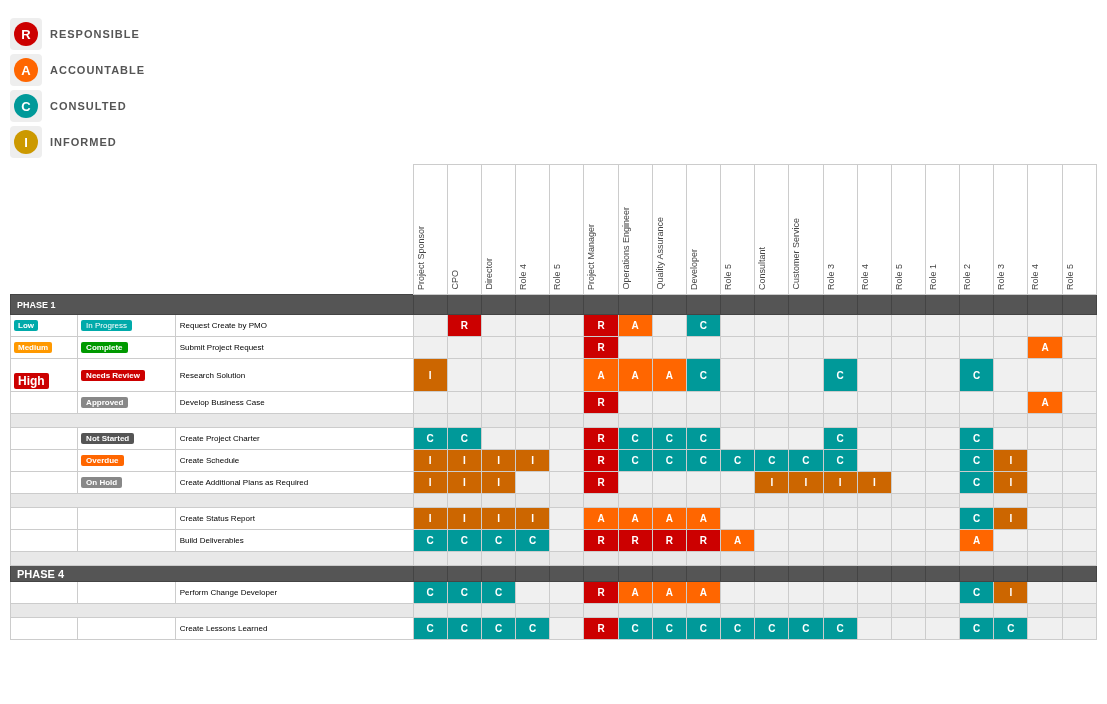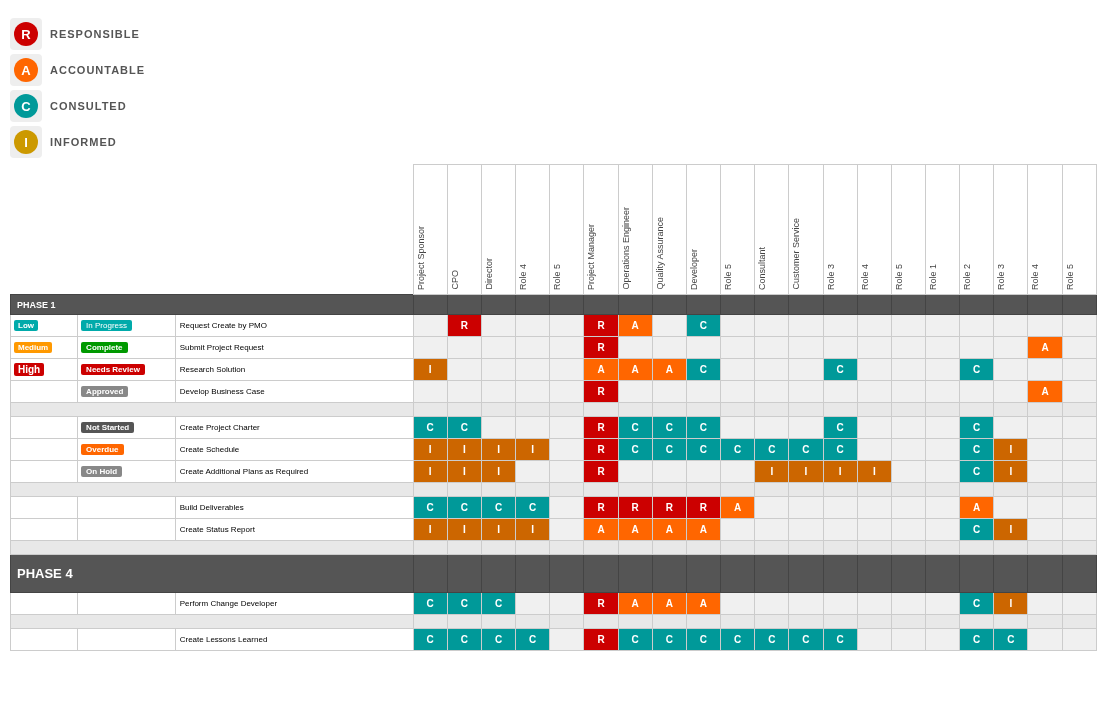--- a/index.html
+++ b/index.html
@@ -210,21 +210,21 @@
           <td style="background:#f0f0f0; border:1px solid #ccc; width:28px; min-width:28px; height:22px;"></td>
           <td style="background:#f0f0f0; border:1px solid #ccc; width:28px; min-width:28px; height:22px;"></td>
           <td style="background:#f0f0f0; border:1px solid #ccc; width:28px; min-width:28px; height:22px;"></td>
           <td style="background:#f0f0f0; border:1px solid #ccc; width:28px; min-width:28px; height:22px;"></td>
           <td style="background:#f0f0f0; border:1px solid #ccc; width:28px; min-width:28px; height:22px;"></td>
           <td style="background:#f0f0f0; border:1px solid #ccc; width:28px; min-width:28px; height:22px;"></td>
           <td style="background:#ff6600; color:white; font-weight:bold; font-size:10px; text-align:center; border:1px solid #ccc; width:28px; min-width:28px; height:22px;">A</td>
           <td style="background:#f0f0f0; border:1px solid #ccc; width:28px; min-width:28px; height:22px;"></td>
         </tr>
         <tr>
-          <td style="border:1px solid #ccc; padding:2px 3px; width:55px;"><span style="display:inline-block; background:#cc0000; color:white; padding:1px 4px; border-radius:2px; font-size:10px; font-weight:bold;">High</span></td>
+          <td style="border:1px solid #ccc; padding:2px 3px; width:55px;"><span style="display:inline-block; background:#cc0000; color:white; padding:1px 4px; border-radius:2px; font-size:12px; font-weight:bold;margin-top:12px;">High</span></td>
           <td style="border:1px solid #ccc; padding:2px 3px; width:80px;"><span style="display:inline-block; background:#cc0000; color:white; padding:1px 5px; border-radius:2px; font-size:8px; font-weight:bold; white-space:nowrap;">Needs Review</span></td>
           <td style="border:1px solid #ccc; padding:2px 4px; font-size:8px; text-align:left; width:195px; white-space:nowrap;">Research Solution</td>
           <td style="background:#cc6600; color:white; font-weight:bold; font-size:10px; text-align:center; border:1px solid #ccc; width:28px; min-width:28px; height:22px;">I</td>
           <td style="background:#f0f0f0; border:1px solid #ccc; width:28px; min-width:28px; height:22px;"></td>
           <td style="background:#f0f0f0; border:1px solid #ccc; width:28px; min-width:28px; height:22px;"></td>
           <td style="background:#f0f0f0; border:1px solid #ccc; width:28px; min-width:28px; height:22px;"></td>
           <td style="background:#f0f0f0; border:1px solid #ccc; width:28px; min-width:28px; height:22px;"></td>
           <td style="background:#ff6600; color:white; font-weight:bold; font-size:10px; text-align:center; border:1px solid #ccc; width:28px; min-width:28px; height:22px;">A</td>
           <td style="background:#ff6600; color:white; font-weight:bold; font-size:10px; text-align:center; border:1px solid #ccc; width:28px; min-width:28px; height:22px;">A</td>
           <td style="background:#ff6600; color:white; font-weight:bold; font-size:10px; text-align:center; border:1px solid #ccc; width:28px; min-width:28px; height:22px;">A</td>
@@ -383,20 +383,45 @@
           <td style="background:#e8e8e8; border:1px solid #ccc; height:14px;"></td>
           <td style="background:#e8e8e8; border:1px solid #ccc; height:14px;"></td>
           <td style="background:#e8e8e8; border:1px solid #ccc; height:14px;"></td>
           <td style="background:#e8e8e8; border:1px solid #ccc; height:14px;"></td>
           <td style="background:#e8e8e8; border:1px solid #ccc; height:14px;"></td>
           <td style="background:#e8e8e8; border:1px solid #ccc; height:14px;"></td>
         </tr>
         <tr>
           <td style="border:1px solid #ccc; padding:2px 3px; width:55px;"></td>
           <td style="border:1px solid #ccc; padding:2px 3px; width:80px;"></td>
+          <td style="border:1px solid #ccc; padding:2px 4px; font-size:8px; text-align:left; width:195px; white-space:nowrap;">Create Status Report</td>
+          <td style="background:#cc6600; color:white; font-weight:bold; font-size:10px; text-align:center; border:1px solid #ccc; width:28px; min-width:28px; height:22px;">I</td>
+          <td style="background:#cc6600; color:white; font-weight:bold; font-size:10px; text-align:center; border:1px solid #ccc; width:28px; min-width:28px; height:22px;">I</td>
+          <td style="background:#cc6600; color:white; font-weight:bold; font-size:10px; text-align:center; border:1px solid #ccc; width:28px; min-width:28px; height:22px;">I</td>
+          <td style="background:#cc6600; color:white; font-weight:bold; font-size:10px; text-align:center; border:1px solid #ccc; width:28px; min-width:28px; height:22px;">I</td>
+          <td style="background:#f0f0f0; border:1px solid #ccc; width:28px; min-width:28px; height:22px;"></td>
+          <td style="background:#ff6600; color:white; font-weight:bold; font-size:10px; text-align:center; border:1px solid #ccc; width:28px; min-width:28px; height:22px;">A</td>
+          <td style="background:#ff6600; color:white; font-weight:bold; font-size:10px; text-align:center; border:1px solid #ccc; width:28px; min-width:28px; height:22px;">A</td>
+          <td style="background:#ff6600; color:white; font-weight:bold; font-size:10px; text-align:center; border:1px solid #ccc; width:28px; min-width:28px; height:22px;">A</td>
+          <td style="background:#ff6600; color:white; font-weight:bold; font-size:10px; text-align:center; border:1px solid #ccc; width:28px; min-width:28px; height:22px;">A</td>
+          <td style="background:#f0f0f0; border:1px solid #ccc; width:28px; min-width:28px; height:22px;"></td>
+          <td style="background:#f0f0f0; border:1px solid #ccc; width:28px; min-width:28px; height:22px;"></td>
+          <td style="background:#f0f0f0; border:1px solid #ccc; width:28px; min-width:28px; height:22px;"></td>
+          <td style="background:#f0f0f0; border:1px solid #ccc; width:28px; min-width:28px; height:22px;"></td>
+          <td style="background:#f0f0f0; border:1px solid #ccc; width:28px; min-width:28px; height:22px;"></td>
+          <td style="background:#f0f0f0; border:1px solid #ccc; width:28px; min-width:28px; height:22px;"></td>
+          <td style="background:#f0f0f0; border:1px solid #ccc; width:28px; min-width:28px; height:22px;"></td>
+          <td style="background:#009999; color:white; font-weight:bold; font-size:10px; text-align:center; border:1px solid #ccc; width:28px; min-width:28px; height:22px;">C</td>
+          <td style="background:#cc6600; color:white; font-weight:bold; font-size:10px; text-align:center; border:1px solid #ccc; width:28px; min-width:28px; height:22px;">I</td>
+          <td style="background:#f0f0f0; border:1px solid #ccc; width:28px; min-width:28px; height:22px;"></td>
+          <td style="background:#f0f0f0; border:1px solid #ccc; width:28px; min-width:28px; height:22px;"></td>
+        </tr>
+        <tr>
+          <td style="border:1px solid #ccc; padding:2px 3px; width:55px;"></td>
+          <td style="border:1px solid #ccc; padding:2px 3px; width:80px;"></td>
           <td style="border:1px solid #ccc; padding:2px 4px; font-size:8px; text-align:left; width:195px; white-space:nowrap;">Build Deliverables</td>
           <td style="background:#009999; color:white; font-weight:bold; font-size:10px; text-align:center; border:1px solid #ccc; width:28px; min-width:28px; height:22px;">C</td>
           <td style="background:#009999; color:white; font-weight:bold; font-size:10px; text-align:center; border:1px solid #ccc; width:28px; min-width:28px; height:22px;">C</td>
           <td style="background:#009999; color:white; font-weight:bold; font-size:10px; text-align:center; border:1px solid #ccc; width:28px; min-width:28px; height:22px;">C</td>
           <td style="background:#009999; color:white; font-weight:bold; font-size:10px; text-align:center; border:1px solid #ccc; width:28px; min-width:28px; height:22px;">C</td>
           <td style="background:#f0f0f0; border:1px solid #ccc; width:28px; min-width:28px; height:22px;"></td>
           <td style="background:#cc0000; color:white; font-weight:bold; font-size:10px; text-align:center; border:1px solid #ccc; width:28px; min-width:28px; height:22px;">R</td>
           <td style="background:#cc0000; color:white; font-weight:bold; font-size:10px; text-align:center; border:1px solid #ccc; width:28px; min-width:28px; height:22px;">R</td>
           <td style="background:#cc0000; color:white; font-weight:bold; font-size:10px; text-align:center; border:1px solid #ccc; width:28px; min-width:28px; height:22px;">R</td>
           <td style="background:#cc0000; color:white; font-weight:bold; font-size:10px; text-align:center; border:1px solid #ccc; width:28px; min-width:28px; height:22px;">R</td>
@@ -406,45 +431,20 @@
           <td style="background:#f0f0f0; border:1px solid #ccc; width:28px; min-width:28px; height:22px;"></td>
           <td style="background:#f0f0f0; border:1px solid #ccc; width:28px; min-width:28px; height:22px;"></td>
           <td style="background:#f0f0f0; border:1px solid #ccc; width:28px; min-width:28px; height:22px;"></td>
           <td style="background:#f0f0f0; border:1px solid #ccc; width:28px; min-width:28px; height:22px;"></td>
           <td style="background:#ff6600; color:white; font-weight:bold; font-size:10px; text-align:center; border:1px solid #ccc; width:28px; min-width:28px; height:22px;">A</td>
           <td style="background:#f0f0f0; border:1px solid #ccc; width:28px; min-width:28px; height:22px;"></td>
           <td style="background:#f0f0f0; border:1px solid #ccc; width:28px; min-width:28px; height:22px;"></td>
           <td style="background:#f0f0f0; border:1px solid #ccc; width:28px; min-width:28px; height:22px;"></td>
         </tr>
         <tr>
-          <td style="border:1px solid #ccc; padding:2px 3px; width:55px;"></td>
-          <td style="border:1px solid #ccc; padding:2px 3px; width:80px;"></td>
-          <td style="border:1px solid #ccc; padding:2px 4px; font-size:8px; text-align:left; width:195px; white-space:nowrap;">Create Status Report</td>
-          <td style="background:#cc6600; color:white; font-weight:bold; font-size:10px; text-align:center; border:1px solid #ccc; width:28px; min-width:28px; height:22px;">I</td>
-          <td style="background:#cc6600; color:white; font-weight:bold; font-size:10px; text-align:center; border:1px solid #ccc; width:28px; min-width:28px; height:22px;">I</td>
-          <td style="background:#cc6600; color:white; font-weight:bold; font-size:10px; text-align:center; border:1px solid #ccc; width:28px; min-width:28px; height:22px;">I</td>
-          <td style="background:#cc6600; color:white; font-weight:bold; font-size:10px; text-align:center; border:1px solid #ccc; width:28px; min-width:28px; height:22px;">I</td>
-          <td style="background:#f0f0f0; border:1px solid #ccc; width:28px; min-width:28px; height:22px;"></td>
-          <td style="background:#ff6600; color:white; font-weight:bold; font-size:10px; text-align:center; border:1px solid #ccc; width:28px; min-width:28px; height:22px;">A</td>
-          <td style="background:#ff6600; color:white; font-weight:bold; font-size:10px; text-align:center; border:1px solid #ccc; width:28px; min-width:28px; height:22px;">A</td>
-          <td style="background:#ff6600; color:white; font-weight:bold; font-size:10px; text-align:center; border:1px solid #ccc; width:28px; min-width:28px; height:22px;">A</td>
-          <td style="background:#ff6600; color:white; font-weight:bold; font-size:10px; text-align:center; border:1px solid #ccc; width:28px; min-width:28px; height:22px;">A</td>
-          <td style="background:#f0f0f0; border:1px solid #ccc; width:28px; min-width:28px; height:22px;"></td>
-          <td style="background:#f0f0f0; border:1px solid #ccc; width:28px; min-width:28px; height:22px;"></td>
-          <td style="background:#f0f0f0; border:1px solid #ccc; width:28px; min-width:28px; height:22px;"></td>
-          <td style="background:#f0f0f0; border:1px solid #ccc; width:28px; min-width:28px; height:22px;"></td>
-          <td style="background:#f0f0f0; border:1px solid #ccc; width:28px; min-width:28px; height:22px;"></td>
-          <td style="background:#f0f0f0; border:1px solid #ccc; width:28px; min-width:28px; height:22px;"></td>
-          <td style="background:#f0f0f0; border:1px solid #ccc; width:28px; min-width:28px; height:22px;"></td>
-          <td style="background:#009999; color:white; font-weight:bold; font-size:10px; text-align:center; border:1px solid #ccc; width:28px; min-width:28px; height:22px;">C</td>
-          <td style="background:#cc6600; color:white; font-weight:bold; font-size:10px; text-align:center; border:1px solid #ccc; width:28px; min-width:28px; height:22px;">I</td>
-          <td style="background:#f0f0f0; border:1px solid #ccc; width:28px; min-width:28px; height:22px;"></td>
-          <td style="background:#f0f0f0; border:1px solid #ccc; width:28px; min-width:28px; height:22px;"></td>
-        </tr>
-        <tr>
           <td colspan="3" style="background:#e8e8e8; border:1px solid #ccc; height:14px;"></td>
           <td style="background:#e8e8e8; border:1px solid #ccc; height:14px;"></td>
           <td style="background:#e8e8e8; border:1px solid #ccc; height:14px;"></td>
           <td style="background:#e8e8e8; border:1px solid #ccc; height:14px;"></td>
           <td style="background:#e8e8e8; border:1px solid #ccc; height:14px;"></td>
           <td style="background:#e8e8e8; border:1px solid #ccc; height:14px;"></td>
           <td style="background:#e8e8e8; border:1px solid #ccc; height:14px;"></td>
           <td style="background:#e8e8e8; border:1px solid #ccc; height:14px;"></td>
           <td style="background:#e8e8e8; border:1px solid #ccc; height:14px;"></td>
           <td style="background:#e8e8e8; border:1px solid #ccc; height:14px;"></td>
@@ -454,21 +454,21 @@
           <td style="background:#e8e8e8; border:1px solid #ccc; height:14px;"></td>
           <td style="background:#e8e8e8; border:1px solid #ccc; height:14px;"></td>
           <td style="background:#e8e8e8; border:1px solid #ccc; height:14px;"></td>
           <td style="background:#e8e8e8; border:1px solid #ccc; height:14px;"></td>
           <td style="background:#e8e8e8; border:1px solid #ccc; height:14px;"></td>
           <td style="background:#e8e8e8; border:1px solid #ccc; height:14px;"></td>
           <td style="background:#e8e8e8; border:1px solid #ccc; height:14px;"></td>
           <td style="background:#e8e8e8; border:1px solid #ccc; height:14px;"></td>
         </tr>
         <tr>
-          <td colspan="3" style="background:#555; color:white; font-weight:bold; font-size:13px; text-align:left; padding-left:6px; height:38px; border:1px solid #444;">PHASE 4</td>
+          <td colspan="3" style="background:#555; color:white; font-weight:bold; font-size:11px; text-align:left; padding-left:6px; height:16px; border:1px solid #444;">PHASE 4</td>
           <td style="background:#555; border:1px solid #444;"></td>
           <td style="background:#555; border:1px solid #444;"></td>
           <td style="background:#555; border:1px solid #444;"></td>
           <td style="background:#555; border:1px solid #444;"></td>
           <td style="background:#555; border:1px solid #444;"></td>
           <td style="background:#555; border:1px solid #444;"></td>
           <td style="background:#555; border:1px solid #444;"></td>
           <td style="background:#555; border:1px solid #444;"></td>
           <td style="background:#555; border:1px solid #444;"></td>
           <td style="background:#555; border:1px solid #444;"></td>

